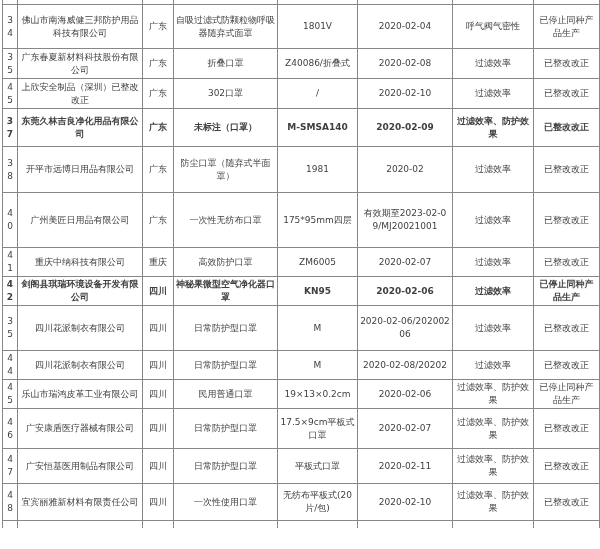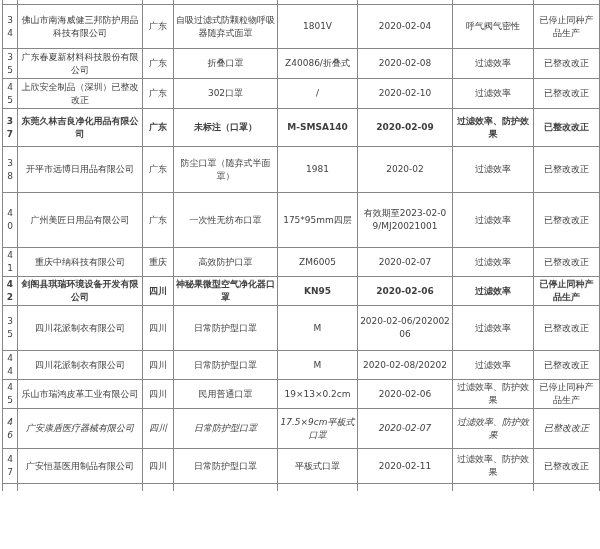--- a/index.html
+++ b/index.html
@@ -186,37 +186,47 @@
         <tr style="height: 29px; margin-left: 8px;">
           <td class="col-no">45</td>
           <td class="col-company">乐山市瑞鸿皮革工业有限公司</td>
           <td class="col-province">四川</td>
           <td class="col-product">民用普通口罩</td>
           <td class="col-model">19×13×0.2cm</td>
           <td class="col-date">2020-02-06</td>
           <td class="col-issue">过滤效率、防护效果</td>
           <td class="col-status">已停止同种产品生产</td>
         </tr>
-        <tr style="height: 40px; font-style: italic;">
+        <tr style="height: 40px;">
           <td class="col-no">46</td>
           <td class="col-company">广安康盾医疗器械有限公司</td>
           <td class="col-province">四川</td>
           <td class="col-product">日常防护型口罩</td>
           <td class="col-model">17.5×9cm平板式口罩</td>
           <td class="col-date">2020-02-07</td>
           <td class="col-issue">过滤效率、防护效果</td>
           <td class="col-status">已整改改正</td>
         </tr>
         <tr style="height: 35px; padding-left: 9px;">
           <td class="col-no">47</td>
           <td class="col-company">广安恒基医用制品有限公司</td>
           <td class="col-province">四川</td>
           <td class="col-product">日常防护型口罩</td>
           <td class="col-model">平板式口罩</td>
           <td class="col-date">2020-02-11</td>
+          <td class="col-issue">过滤效率、防护效果</td>
+          <td class="col-status">已整改改正</td>
+        </tr>
+        <tr style="height: 37px;">
+          <td class="col-no">48</td>
+          <td class="col-company">宜宾丽雅新材料有限责任公司</td>
+          <td class="col-province">四川</td>
+          <td class="col-product">一次性使用口罩</td>
+          <td class="col-model">无纺布平板式(20片/包)</td>
+          <td class="col-date">2020-02-10</td>
           <td class="col-issue">过滤效率、防护效果</td>
           <td class="col-status">已整改改正</td>
         </tr>
         <tr class="sliver-bottom">
           <td></td>
           <td></td>
           <td></td>
           <td></td>
           <td></td>
           <td></td>

